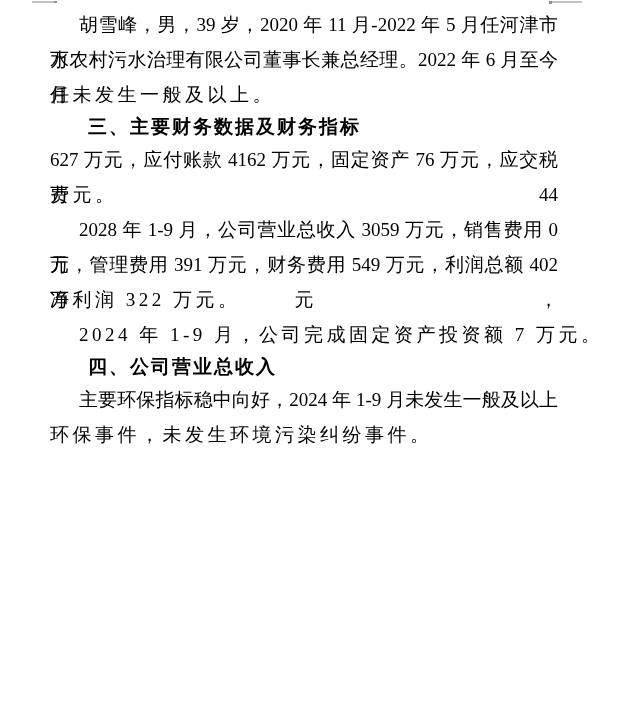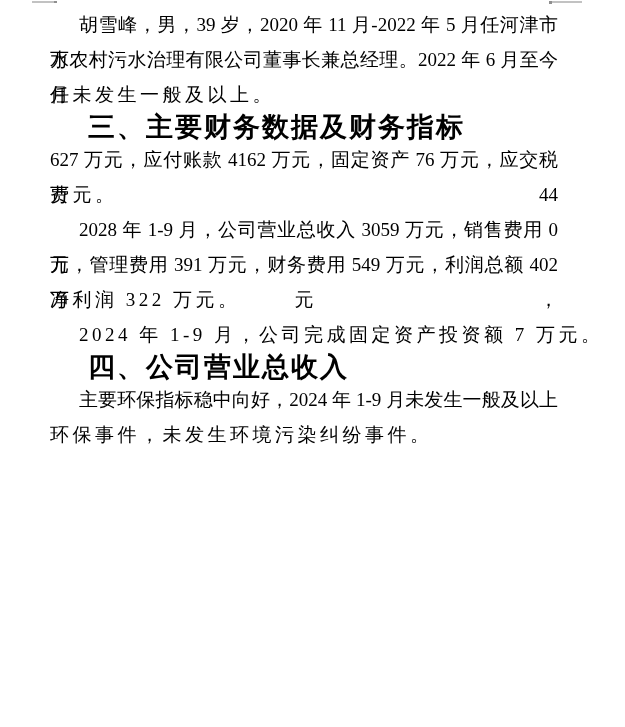--- a/index.html
+++ b/index.html
@@ -71,21 +71,21 @@
     text-align-last: justify;
     text-justify: inter-character;
   }
   .t-line.indent {
     text-indent: 29px;
   }
 
   .t-heading {
     font-family: "Liberation Sans", sans-serif;
     font-weight: bold;
-    font-size: 27px;
+    font-size: 19px;
     height: 30px;
     line-height: 30px;
     letter-spacing: 2px;
     text-indent: 38px;
     white-space: nowrap;
   }
 </style>
 </head>
 <body>
 

